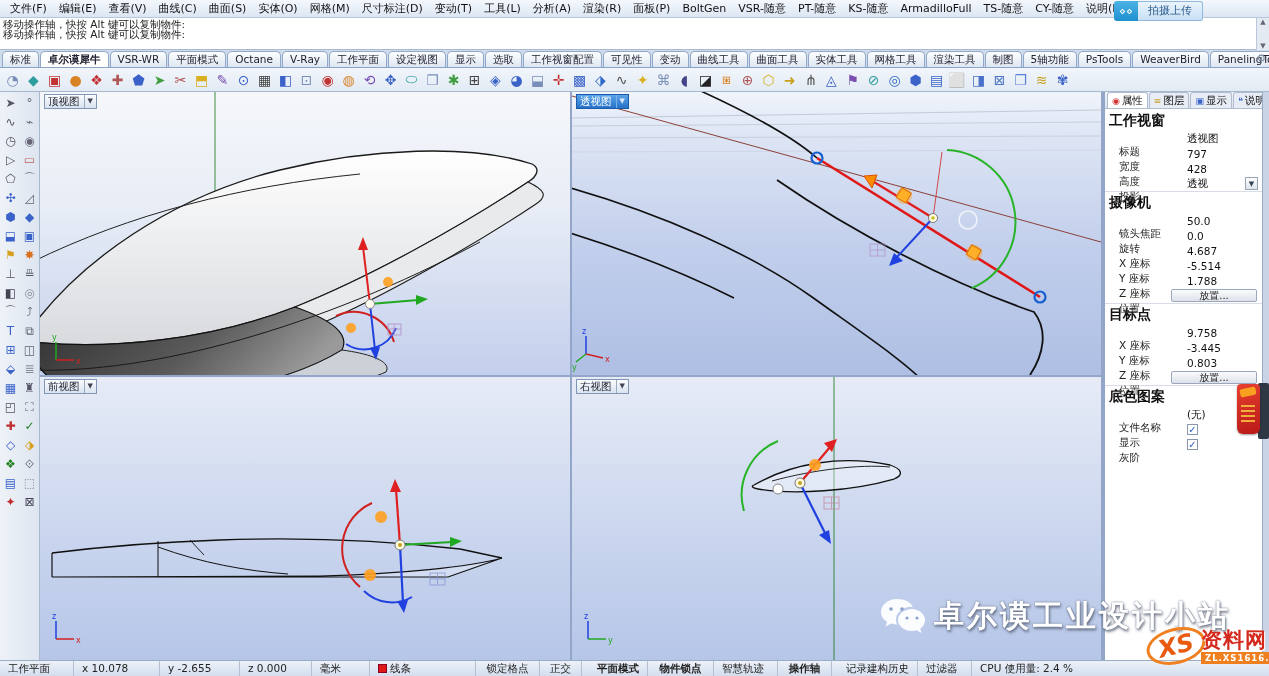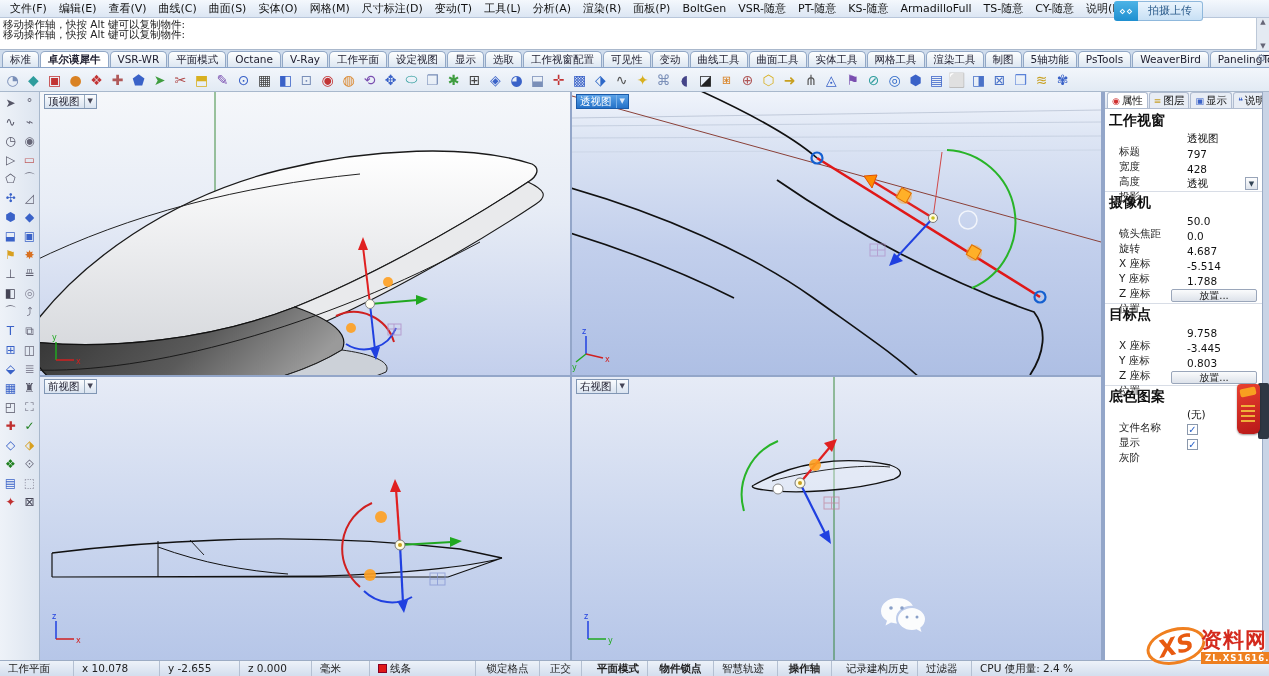--- a/index.html
+++ b/index.html
@@ -609,20 +609,21 @@
       <path d="M17,2 C8,2 1,8 1,15 C1,19 3,22.5 7,24.8 L5.5,29.5 L11,26.6 C13,27.2 15,27.5 17,27.4 C16.4,26 16,24.4 16,22.8 C16,15.4 23,9.8 31,9.8 C31.6,9.8 32.2,9.8 32.8,9.9 C31,5.3 24.6,2 17,2 Z"></path>
       <path d="M32,12 C24.3,12 18,17 18,23 C18,29 24.3,34 32,34 C33.6,34 35.2,33.8 36.6,33.3 L41.5,36 L40.2,31.8 C43.2,29.8 45,26.6 45,23 C45,17 38.7,12 32,12 Z"></path>
     </g>
     <g fill="#8aa0c8">
       <circle cx="11" cy="12" r="1.8"></circle>
         <circle cx="22" cy="12" r="1.8"></circle>
       <circle cx="27" cy="21" r="1.5"></circle>
         <circle cx="37" cy="21" r="1.5"></circle>
     </g>
   </svg>
+  <span class="wm-text">卓尔谟工业设计小站</span>
 </div>
 
 <div class="sitelogo">
   <span class="xs-oval">XS</span>
   <span class="logo-name">资料网</span>
   <span class="logo-url">ZL.XS1616.COM</span>
 </div>
 
 <div class="edge-dark"></div>
 <div class="edge-badge"></div>

